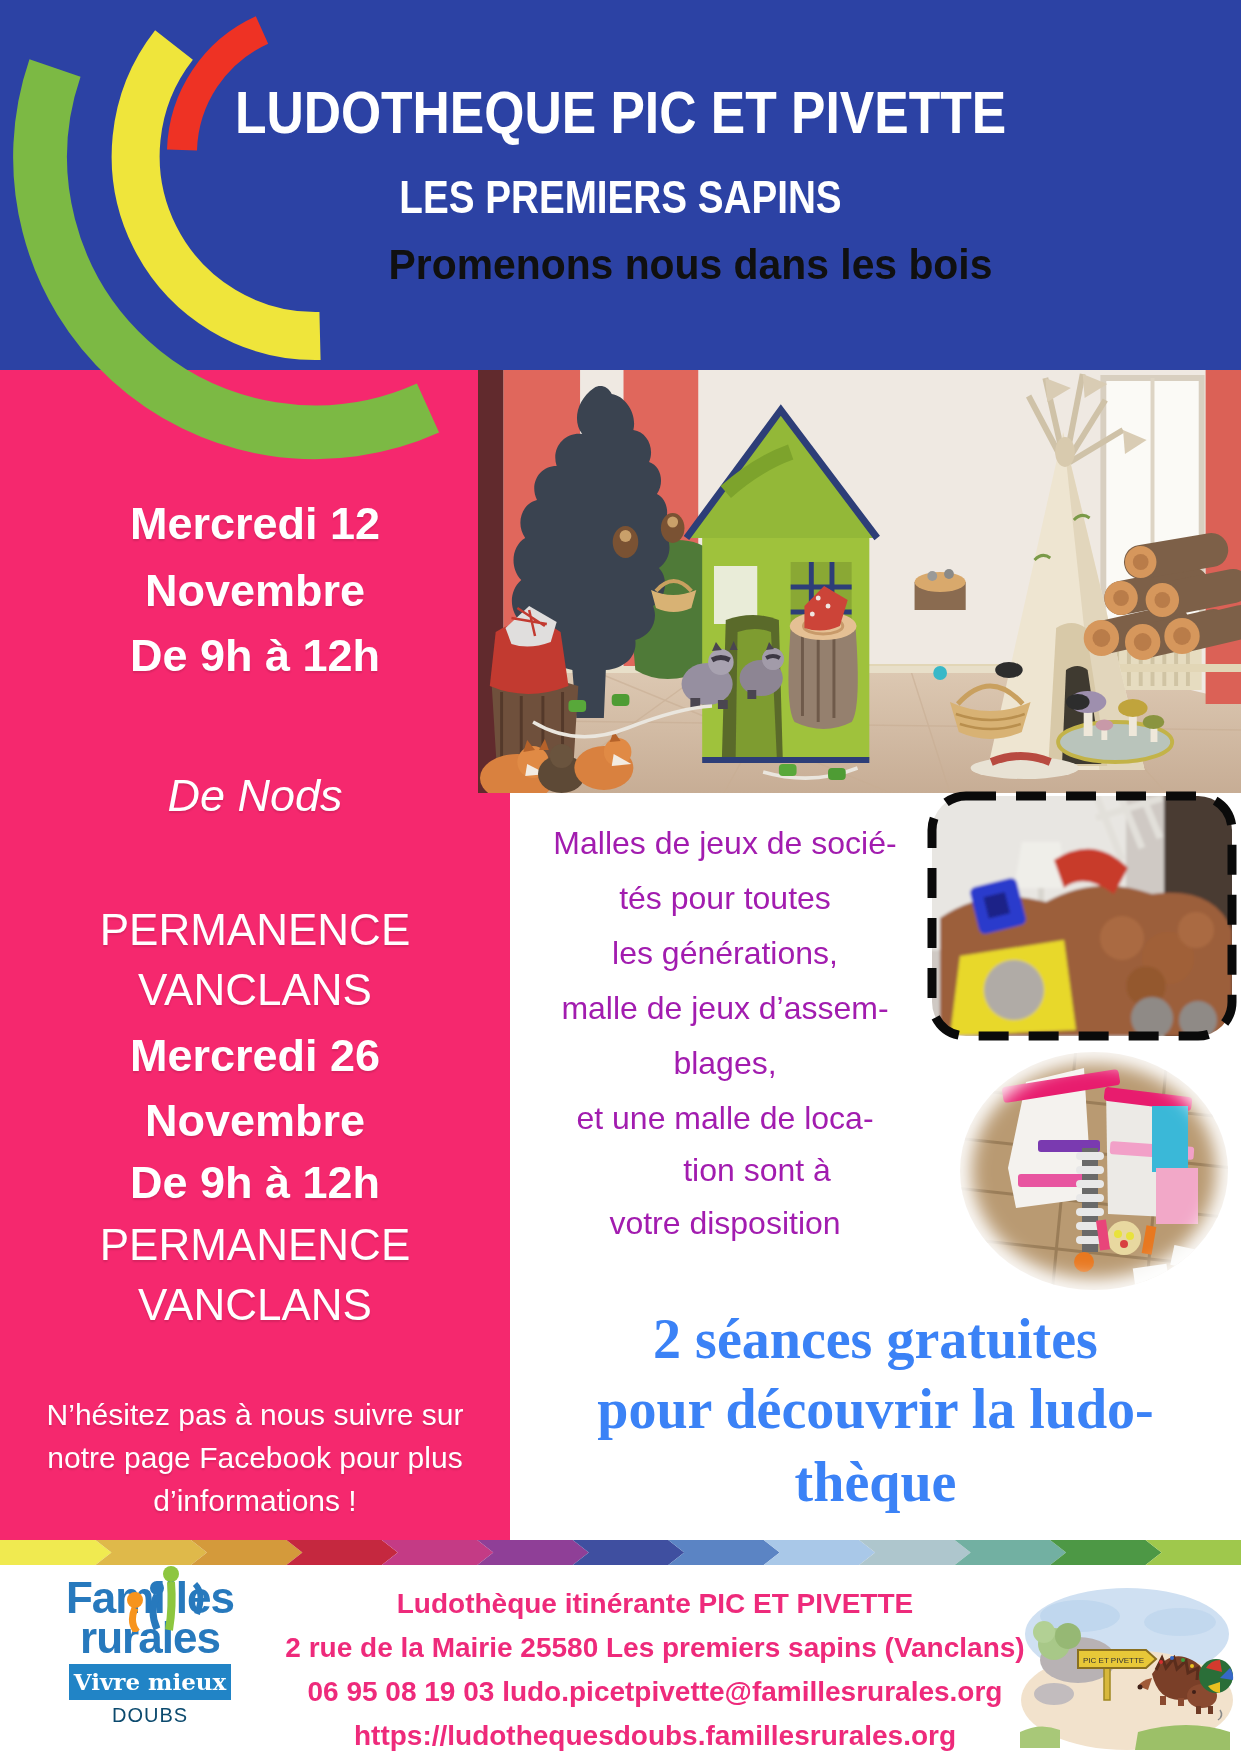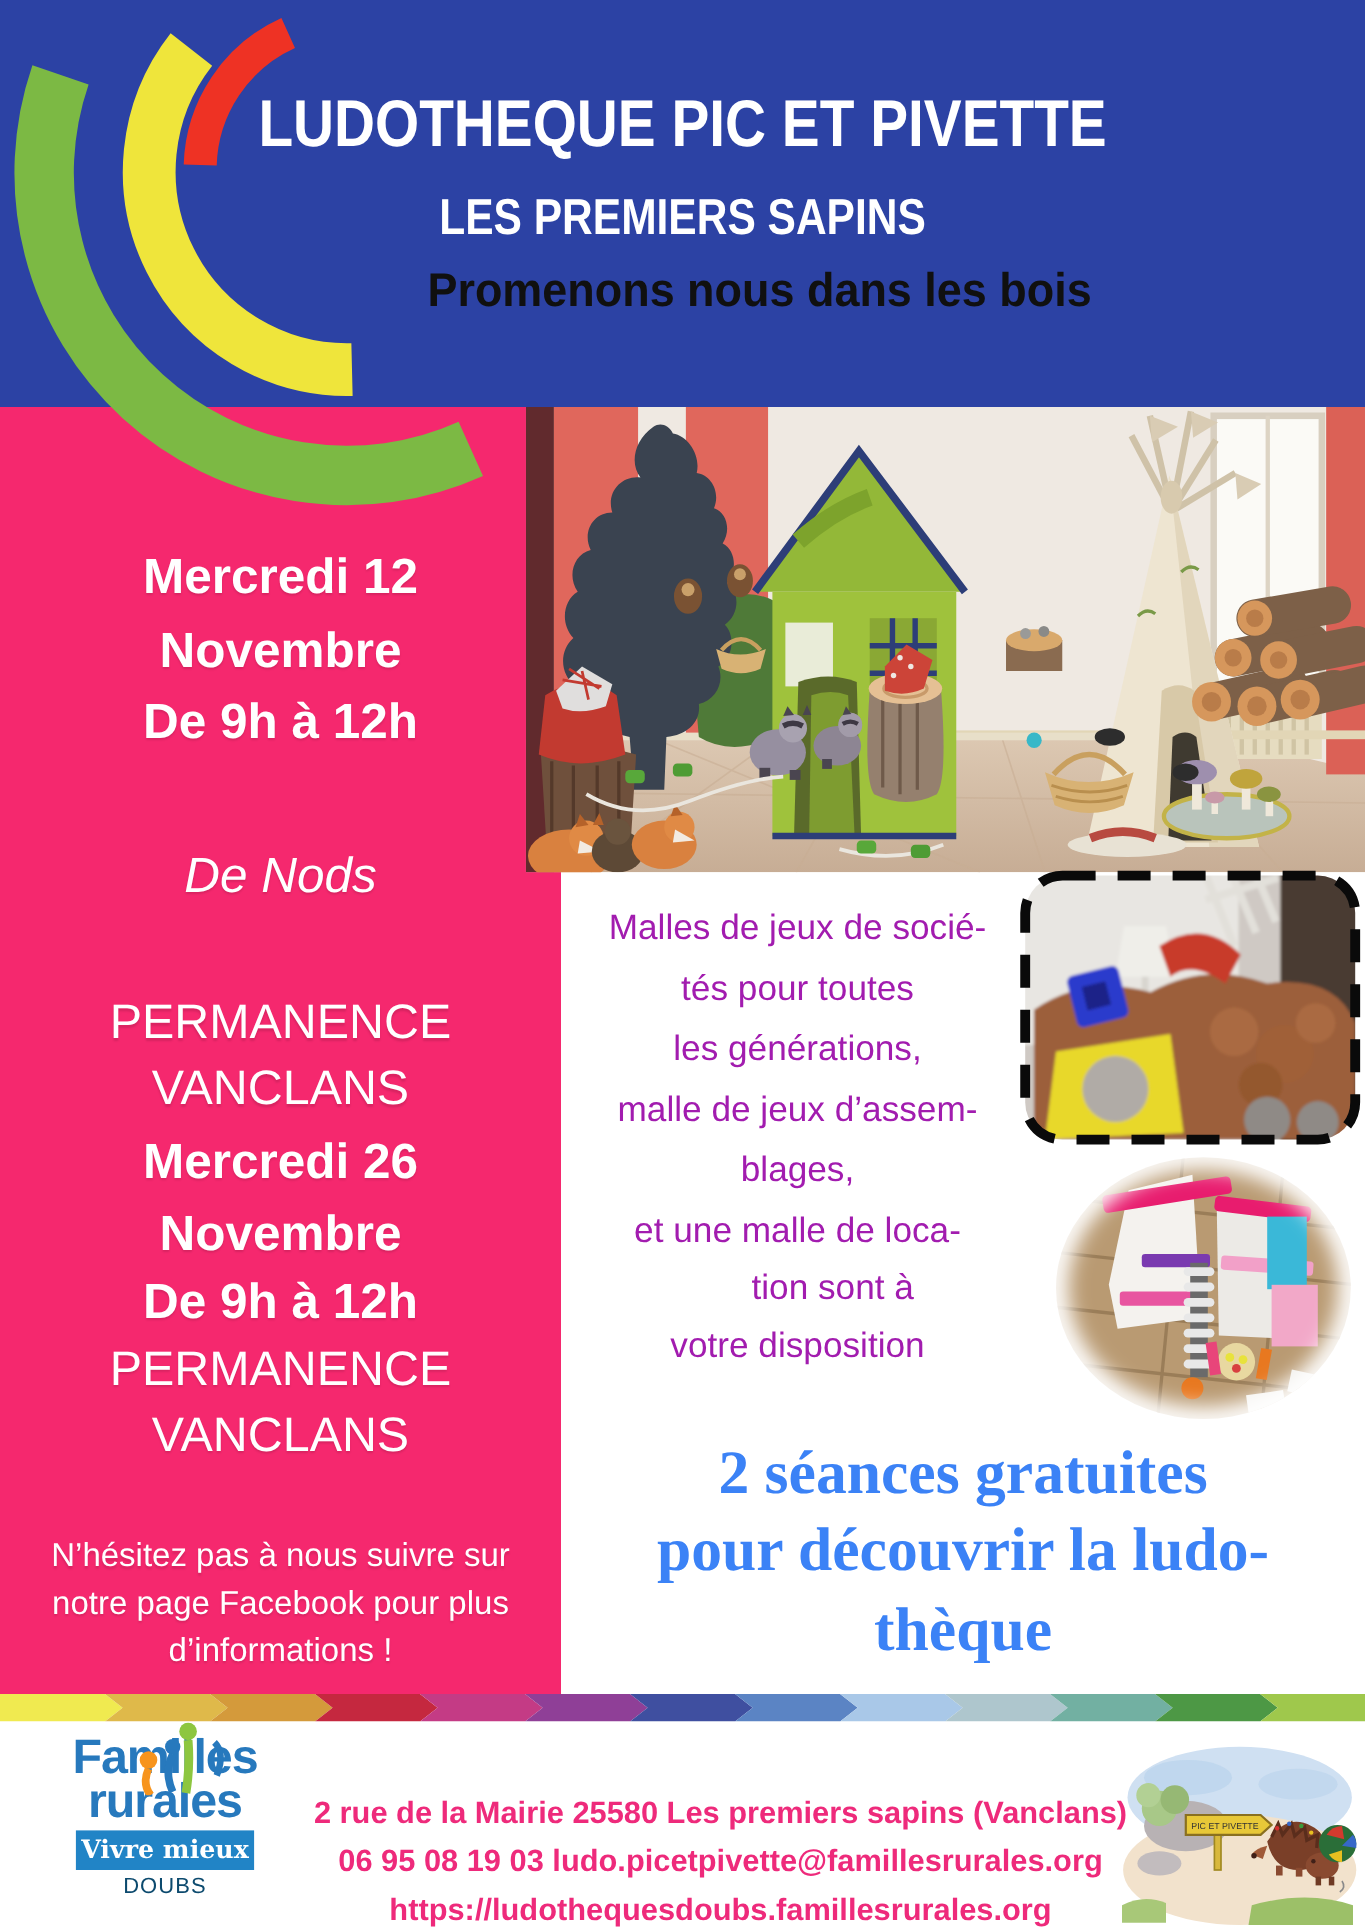--- a/index.html
+++ b/index.html
@@ -396,20 +396,21 @@
       <circle cx="44" cy="22" r="7" fill="#2779bd"></circle>
       <path d="M44,29 q-8,16 0,34" stroke="#2779bd" stroke-width="7" fill="none"></path>
       <path d="M82,18 q10,10 2,30" stroke="#2779bd" stroke-width="6" fill="none"></path>
     </svg>
     <div class="fr-word">Familles</div>
     <div class="fr-word">rurales</div>
     <div class="fr-bar">Vivre mieux !</div>
     <div class="fr-region">DOUBS</div>
   </div>
 
+  <div class="contact-line" style="top:1588px;">Ludothèque itinérante  PIC ET PIVETTE</div>
   <div class="contact-line" style="top:1632px;">2 rue de la Mairie 25580 Les premiers sapins (Vanclans)</div>
   <div class="contact-line" style="top:1676px;">06 95 08 19 03 ludo.picetpivette@famillesrurales.org</div>
   <div class="contact-line" style="top:1720px;">https://ludothequesdoubs.famillesrurales.org</div>
 
   <svg class="hedgehog" viewBox="0 0 215 168">
     <ellipse cx="107" cy="52" rx="102" ry="46" fill="#cfe0f2"></ellipse>
     <ellipse cx="60" cy="34" rx="40" ry="16" fill="#bcd4ec" opacity=".8"></ellipse>
     <ellipse cx="160" cy="40" rx="36" ry="14" fill="#bcd4ec" opacity=".7"></ellipse>
     <ellipse cx="107" cy="118" rx="106" ry="50" fill="#f2e2cc"></ellipse>
     <path d="M118,150 q50,-14 92,0 l0,18 l-95,0 Z" fill="#9cc068"></path>

